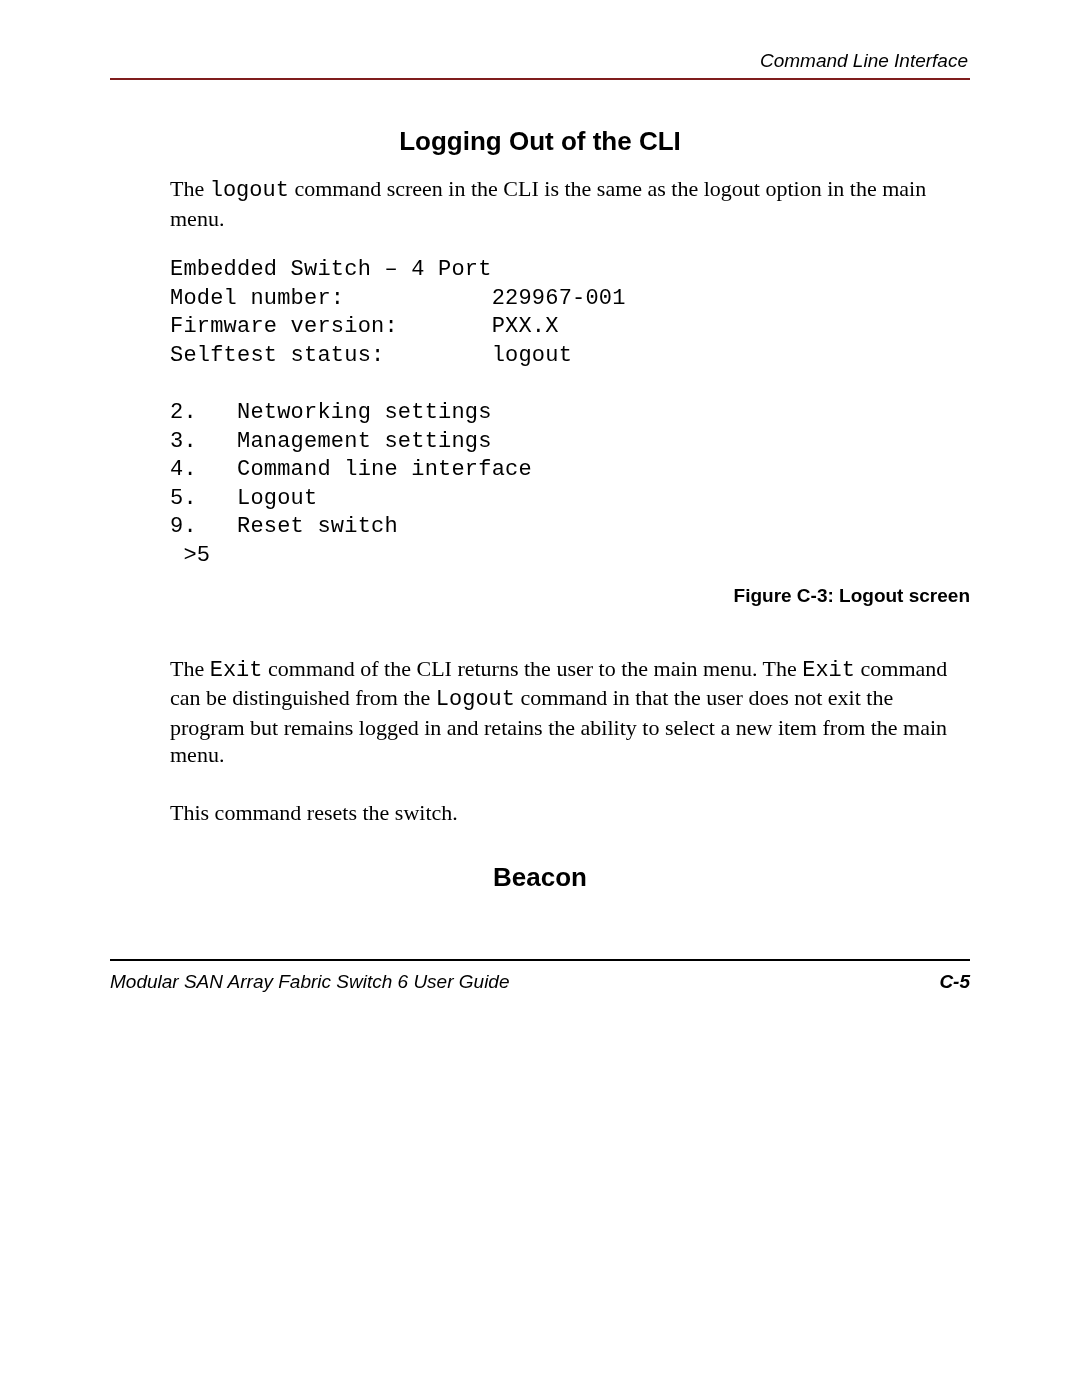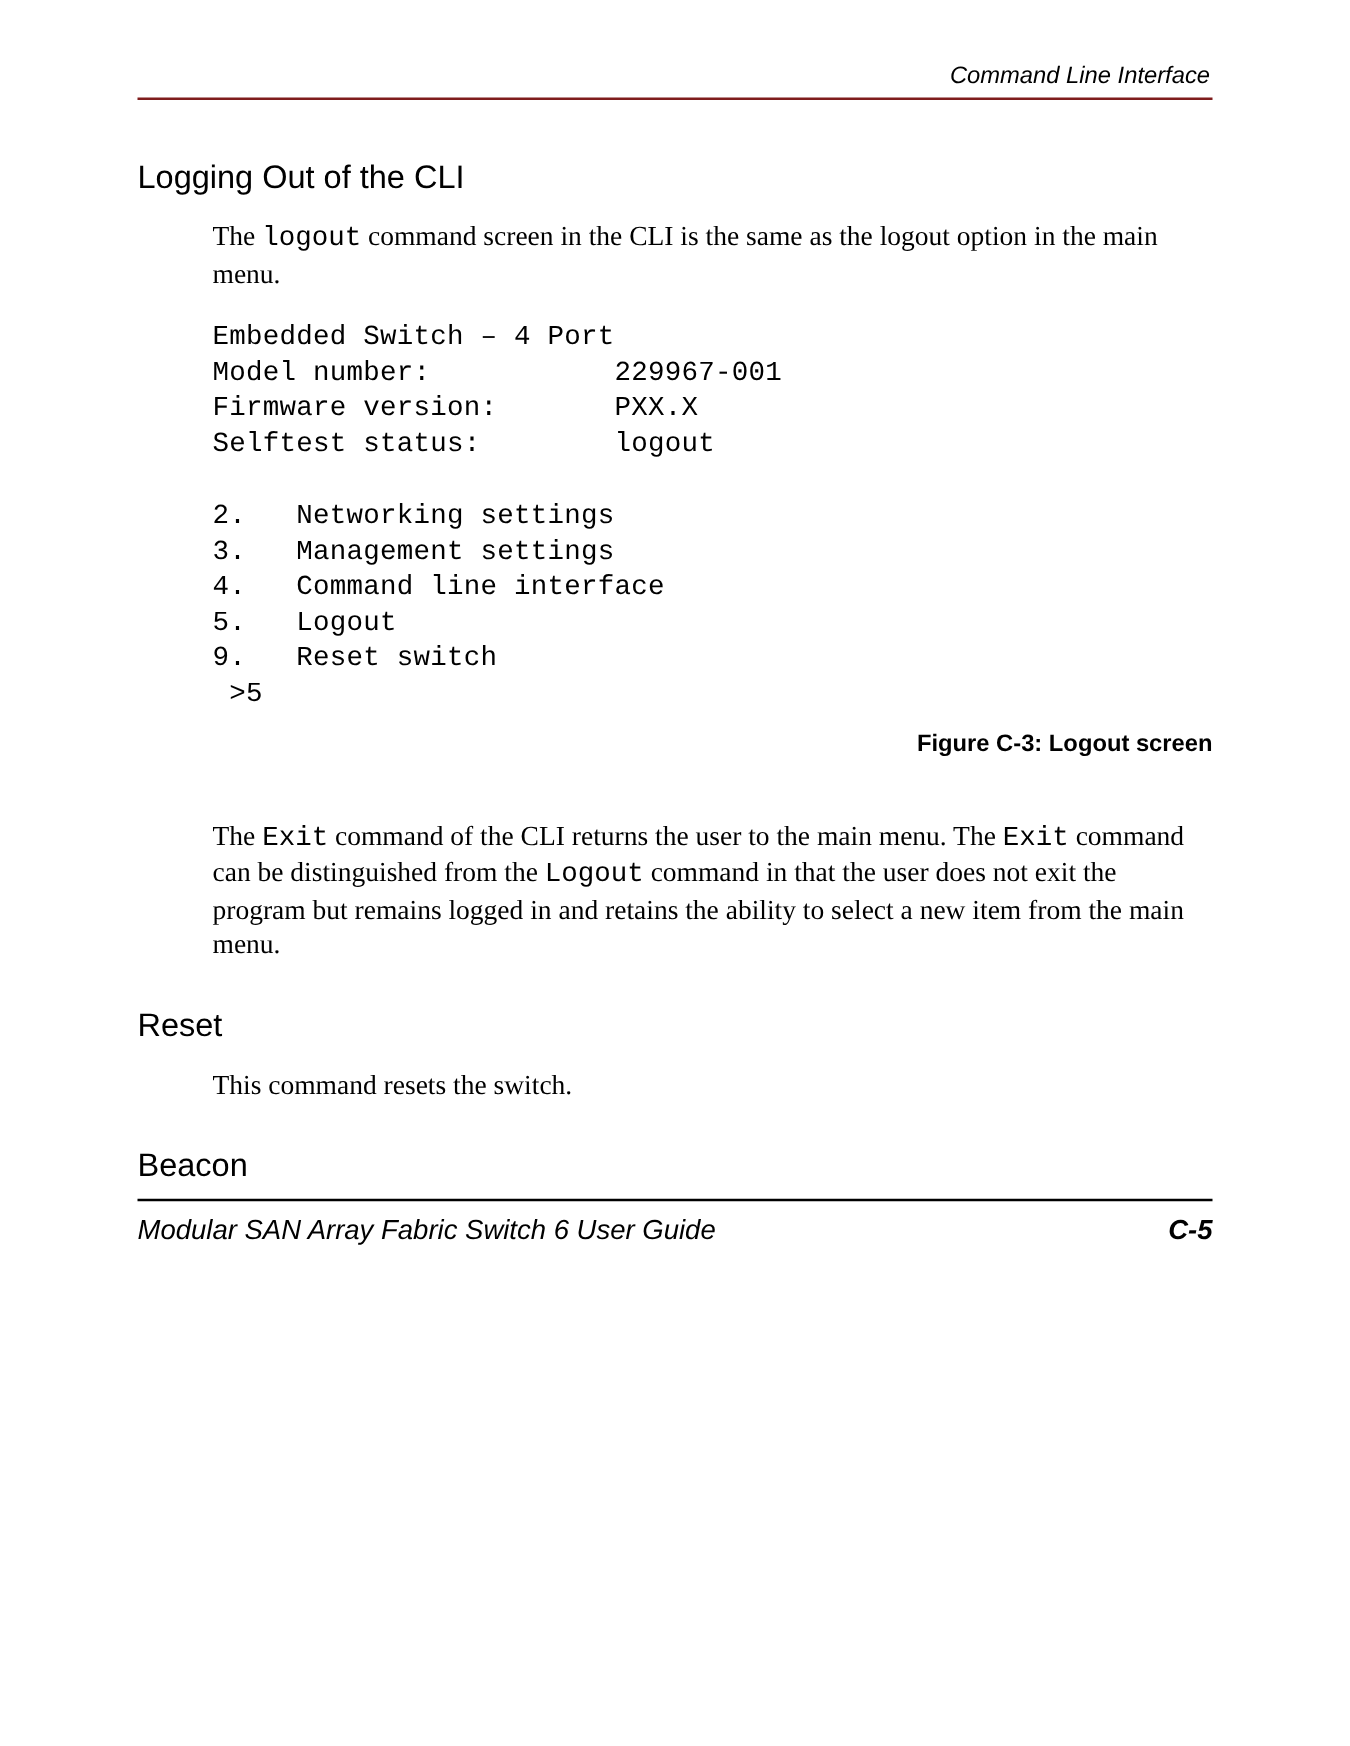--- a/index.html
+++ b/index.html
@@ -23,23 +23,24 @@
     font-family: Arial, Helvetica, sans-serif;
     font-size: 19px;
     text-align: right;
     padding-right: 2px;
     padding-bottom: 6px;
     border-bottom: 2px solid #7f1d1d;
     margin-bottom: 46px;
   }
   .section-h {
     font-family: Arial, Helvetica, sans-serif;
-    font-weight: normal;
+    font-weight: bold;
     font-size: 26px;
     margin: 0 0 18px 0;
+    text-align: center;
   }
   .body-block {
     margin-left: 60px;
     margin-bottom: 30px;
   }
   .body-block p {
     font-size: 22px;
     line-height: 1.25;
     margin: 0 0 14px 0;
   }
@@ -63,21 +64,21 @@
   }
   .footer {
     position: absolute;
     left: 110px;
     width: 860px;
     top: 959px;
     border-top: 2px solid #000;
     padding-top: 10px;
     font-family: Arial, Helvetica, sans-serif;
     font-style: italic;
-    font-size: 22px;
+    font-size: 19px;
   }
   .footer .pg {
     float: right;
     font-weight: bold;
     margin-left: 44px;
   }
   .h-logging  { margin-top: 0; }
   .h-exit     { margin-top: 48px; }
   .h-reset    { margin-top: 36px; }
   .h-beacon   { margin-top: 36px; }
@@ -109,21 +110,20 @@
 
     <div class="fig-caption">Figure C-3:  Logout screen</div>
   </div>
 
   <div class="body-block">
     <p>
       <span>The </span><span class="mono-inline">Exit</span><span> command of the CLI returns the user to the main menu. The </span><span class="mono-inline">Exit</span><span> command can be distinguished from the </span><span class="mono-inline">Logout</span><span> command in that the user does not exit the program but remains logged in and retains the ability to select a new item from the main menu.</span>
     </p>
   </div>
 
-  <div class="section-h h-reset">Reset</div>
   <div class="body-block">
     <p>This command resets the switch.</p>
   </div>
 
   <div class="section-h h-beacon">Beacon</div>
 
 </div>
 
 <div class="footer">
   <span>Modular SAN Array Fabric Switch 6 User Guide</span>

